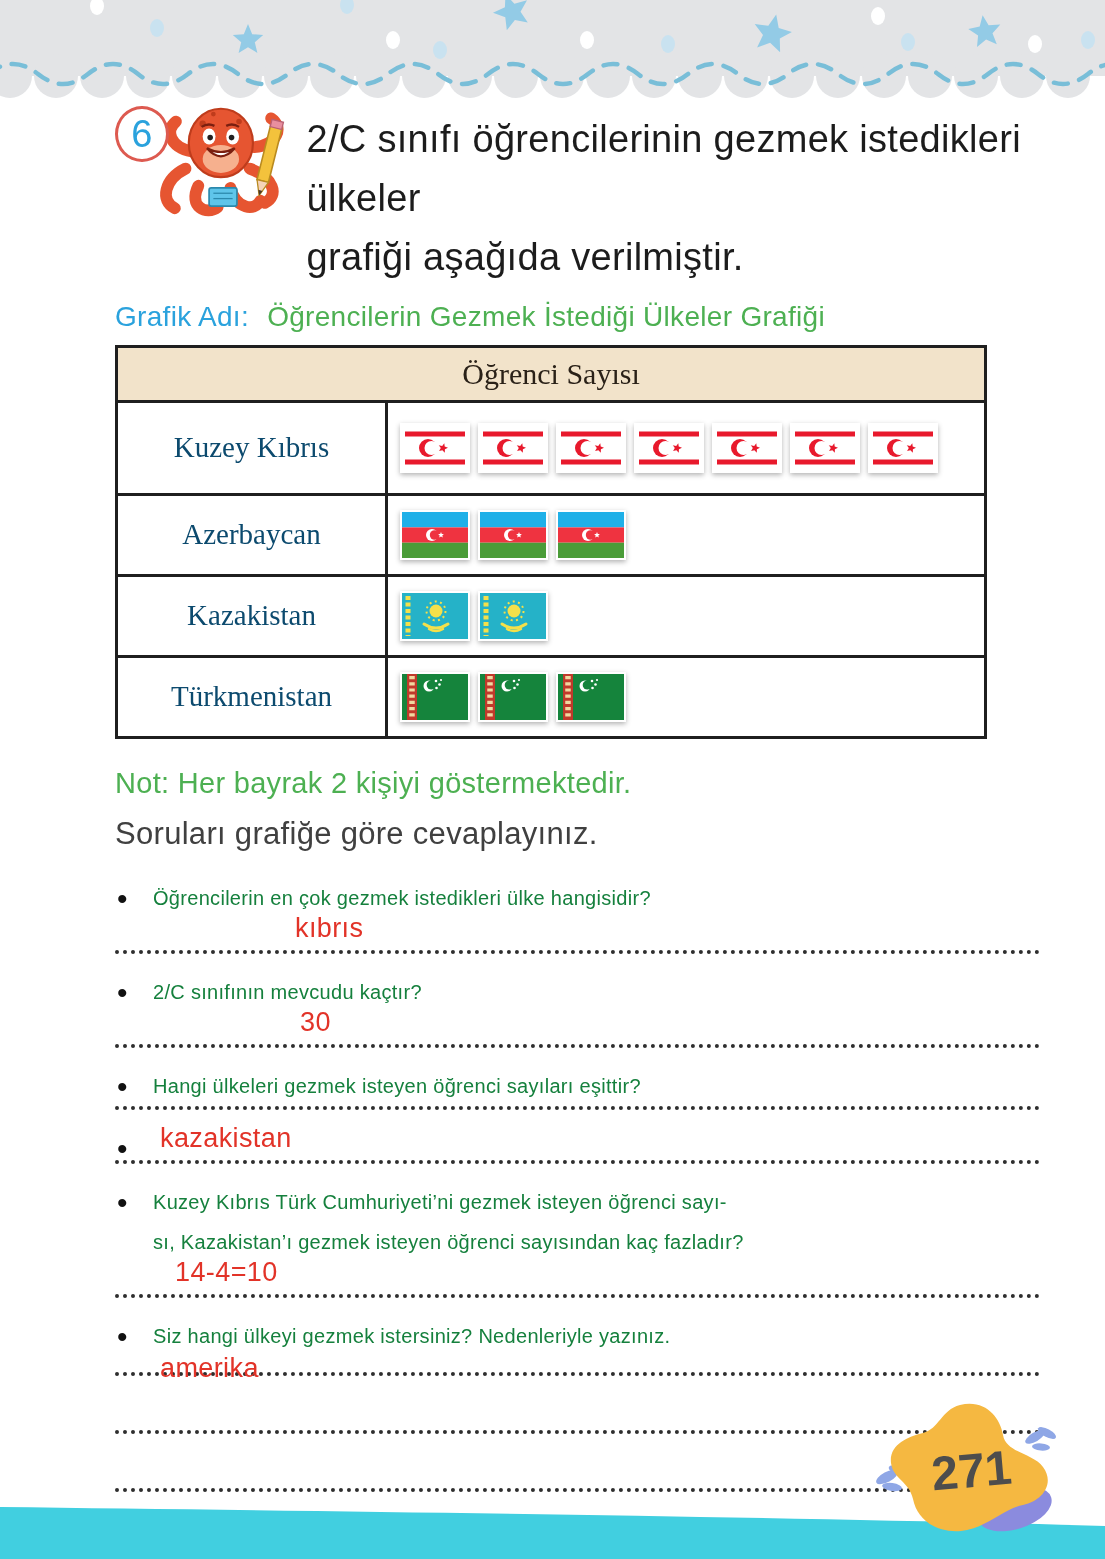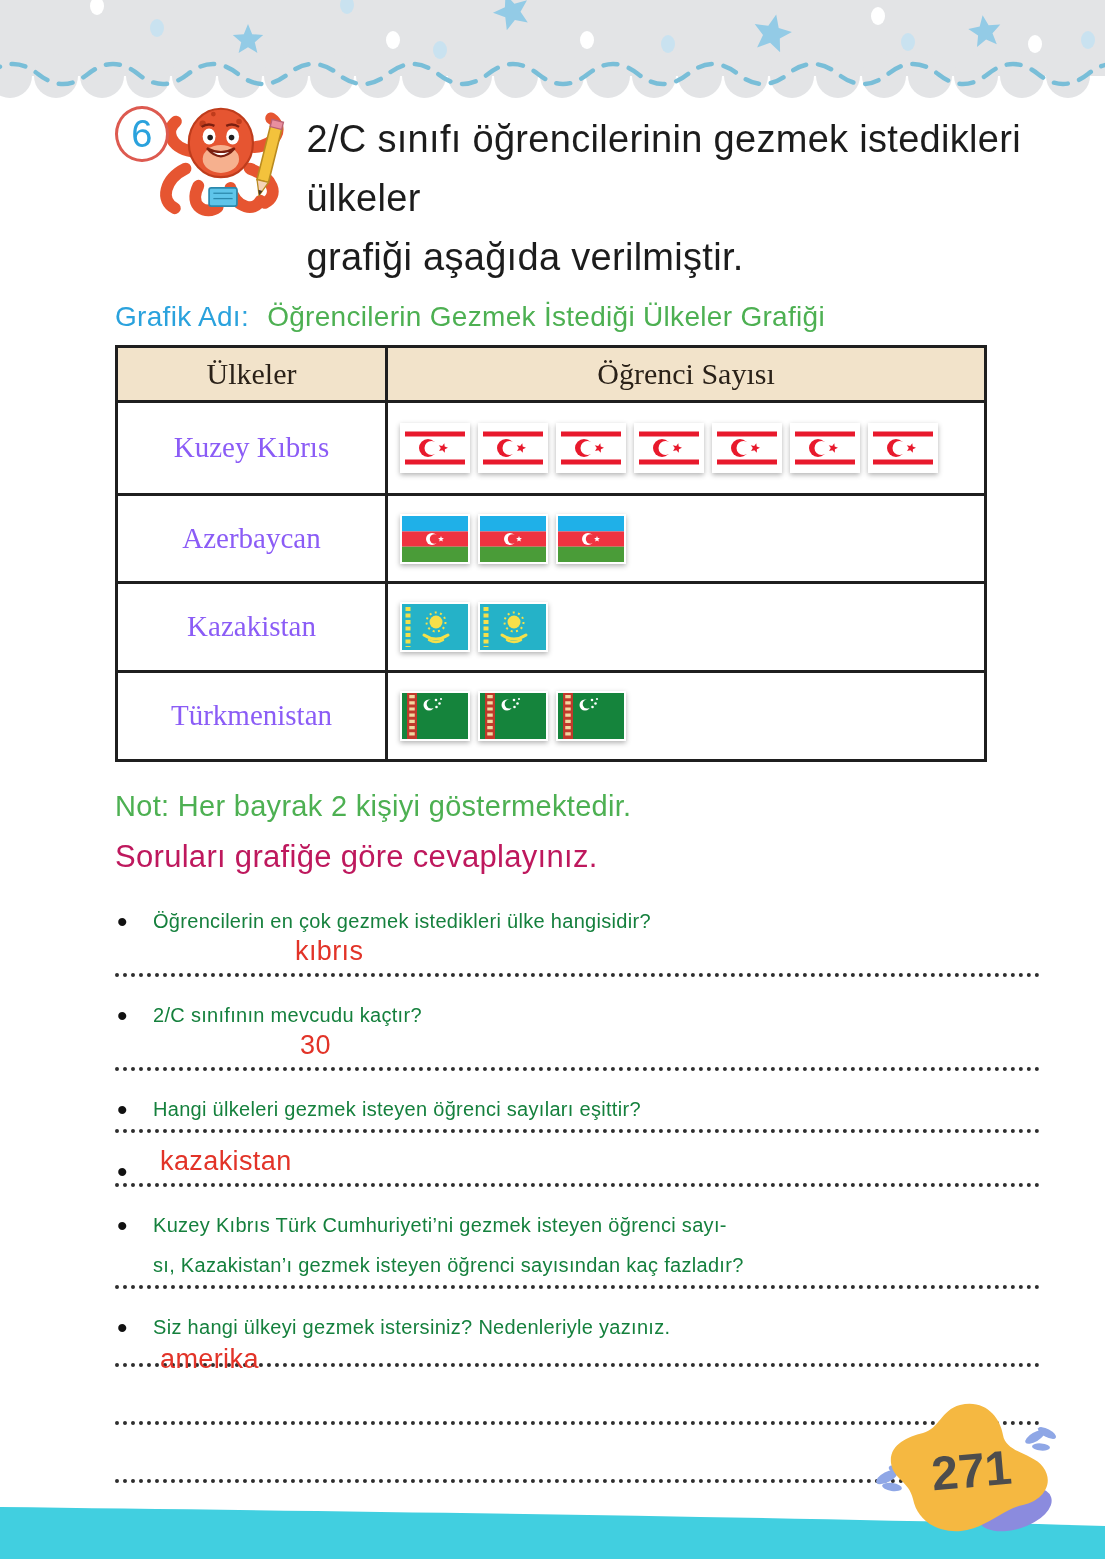--- a/index.html
+++ b/index.html
@@ -26,26 +26,26 @@
   
   .gtable{width:872px;border:3px solid #1f1f1f;margin-top:12px;box-sizing:border-box;}
   .t-header{display:flex;background:#f2e3ca;border-bottom:3px solid #1f1f1f;}
   .th{font-family:"Liberation Serif",serif;font-size:30px;color:#2a2118;padding:9px 0;text-align:center;box-sizing:border-box;}
   .th-country{width:270px;border-right:3px solid #1f1f1f;}
   .th-flags{flex:1;}
   .t-row{display:flex;border-bottom:3px solid #1f1f1f;min-height:78px;}
   .t-row:last-child{border-bottom:none;}
   .cell-country{width:270px;border-right:3px solid #1f1f1f;display:flex;flex-direction:column;
                 justify-content:center;align-items:center;font-family:"Liberation Serif",serif;
-                font-size:29px;color:#8b5cf6;line-height:1.3;padding:24px 4px;box-sizing:border-box;text-align:center;}
+                font-size:29px;color:#0c4a6e;line-height:1.3;padding:12px 4px;box-sizing:border-box;text-align:center;}
   .cell-flags{flex:1;display:flex;align-items:center;gap:8px;padding:11px 6px 11px 12px;box-sizing:border-box;}
   .flag-chip{background:#fff;padding:2px;box-shadow:0 2px 5px rgba(0,0,0,.3);line-height:0;}
 
   .note-line{margin-top:28px;font-size:29px;color:#4db052;letter-spacing:.3px;}
-  .instruction-line{margin-top:16px;font-size:31px;color:#be185d;letter-spacing:.3px;}
+  .instruction-line{margin-top:16px;font-size:31px;color:#404040;letter-spacing:.3px;}
 
   
   #questions{margin-top:10px;width:925px;}
   .question{position:relative;padding-left:38px;margin-top:18px;}
   .q-bullet{position:absolute;left:2px;top:4px;font-size:30px;color:#111;}
   .q-text{font-size:20px;color:#15803d;line-height:40px;letter-spacing:.3px;}
   .ans-zone{position:relative;height:32px;}
   .ans-zone.short{height:16px;}
   .answer{position:absolute;bottom:6px;color:#e23328;font-size:27px;letter-spacing:.4px;white-space:nowrap;}
   .answer.on-line{bottom:-12px;}
@@ -158,21 +158,20 @@
       </div>
     </div>
 
     <div class="graph-line">
       <span class="graph-label">Grafik Adı:</span>
       <span class="graph-title">Öğrencilerin Gezmek İstediği Ülkeler Grafiği</span>
     </div>
 
     <div class="gtable" id="gtable">
       <div class="t-header">
-        <div class="th th-country">Ülkeler</div>
         <div class="th th-flags">Öğrenci Sayısı</div>
       </div>
       <div id="gtable-body">
           <div class="t-row" style="min-height: 90px;">
             <div class="cell-country">
               <div>Kuzey Kıbrıs</div>
             </div>
             <div class="cell-flags">
               <span class="flag-chip"><svg width="66" height="46" viewBox="0 0 66 46">
     <rect width="66" height="46" fill="#ffffff"></rect>
@@ -358,20 +357,23 @@
           <span class="q-bullet">•</span>
           <div class="ans-zone">
             <span class="answer" style="left: 7px;">kazakistan</span>
           </div>
           <div class="dotline"></div>
         </div>
         <div class="question">
           <span class="q-bullet">•</span>
           <div class="q-text">Kuzey Kıbrıs Türk Cumhuriyeti’ni gezmek isteyen öğrenci sayı-</div>
           <div class="q-text">sı, Kazakistan’ı gezmek isteyen öğrenci sayısından kaç fazladır?</div>
+          <div class="ans-zone">
+            <span class="answer" style="left: 22px;">14-4=10</span>
+          </div>
           <div class="dotline"></div>
         </div>
         <div class="question">
           <span class="q-bullet">•</span>
           <div class="q-text">Siz hangi ülkeyi gezmek istersiniz? Nedenleriyle yazınız.</div>
           <div class="ans-zone short">
             <span class="answer on-line" style="left: 7px;">amerika</span>
           </div>
           <div class="dotline"></div>
           <div class="dotline extra"></div>

